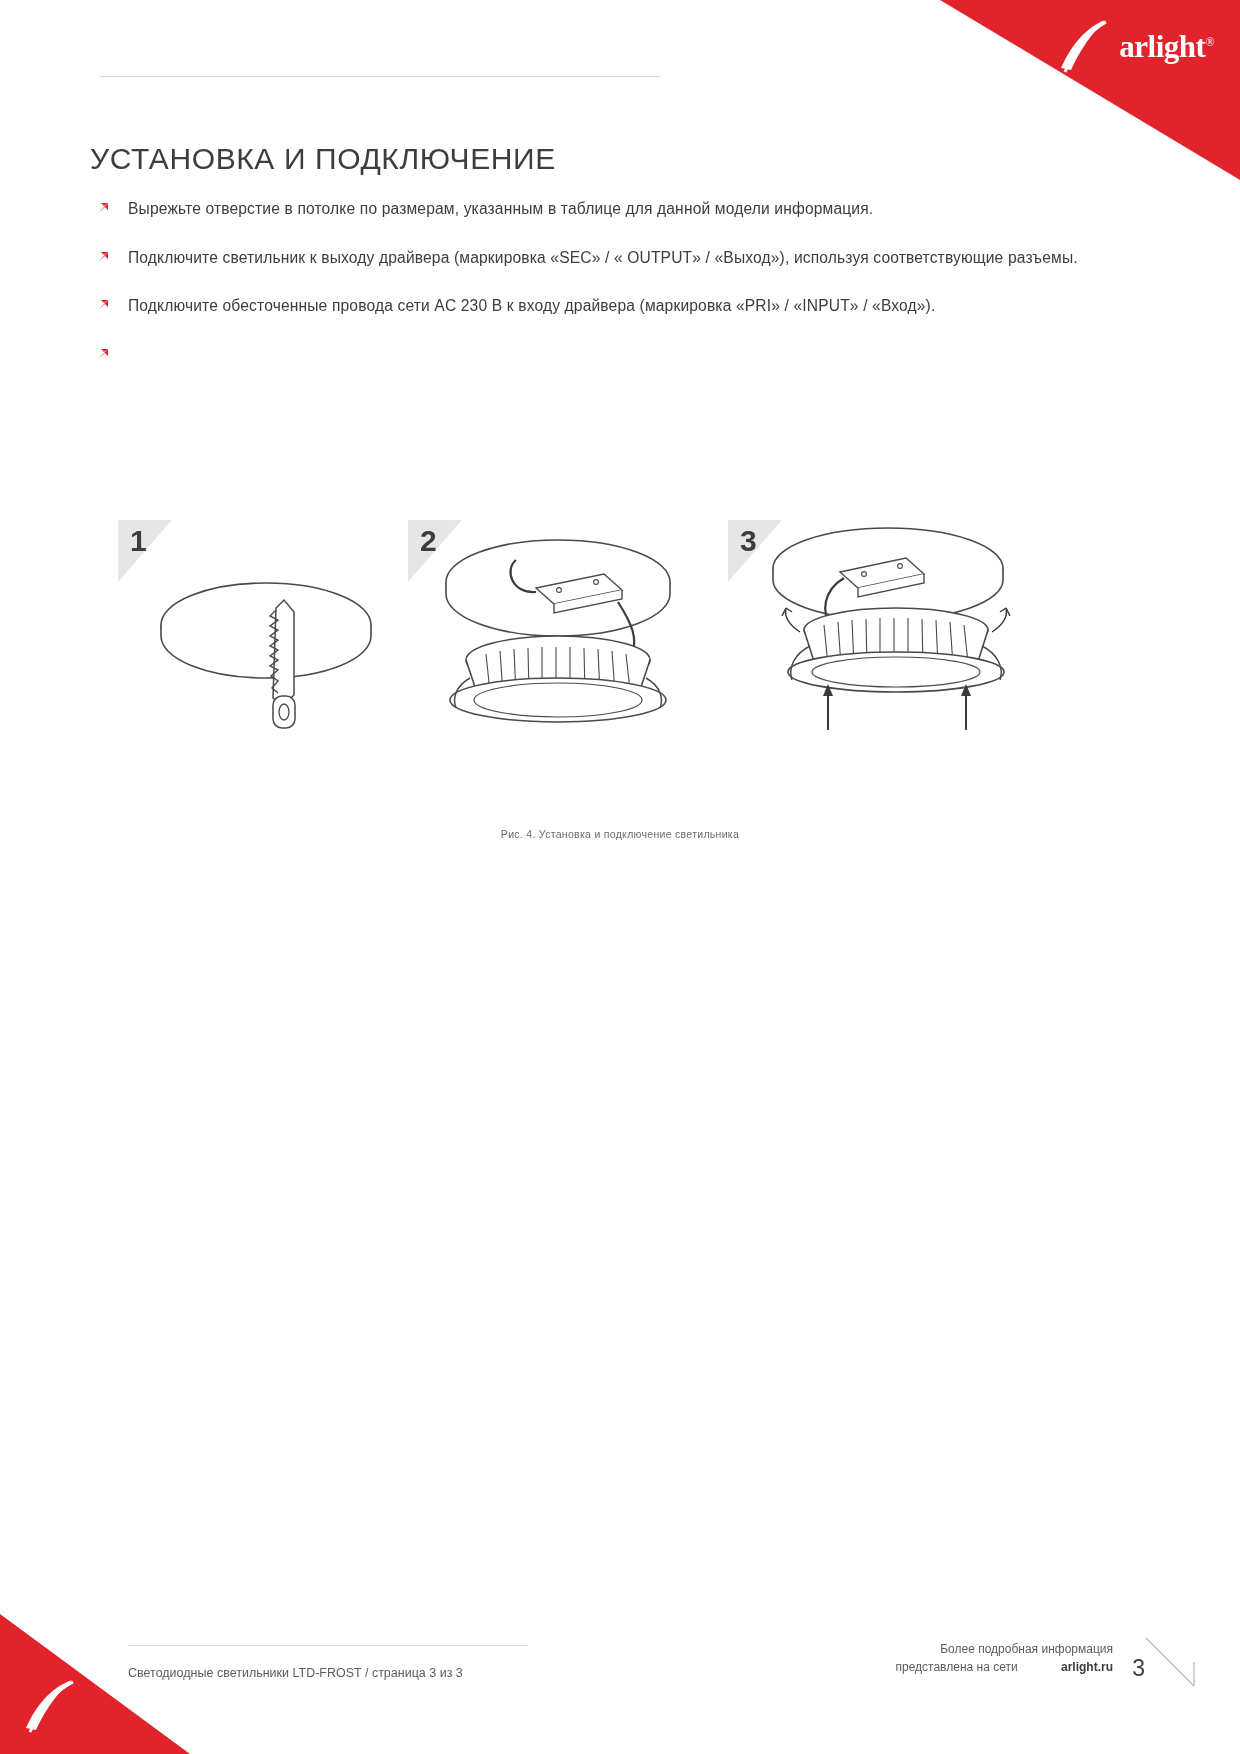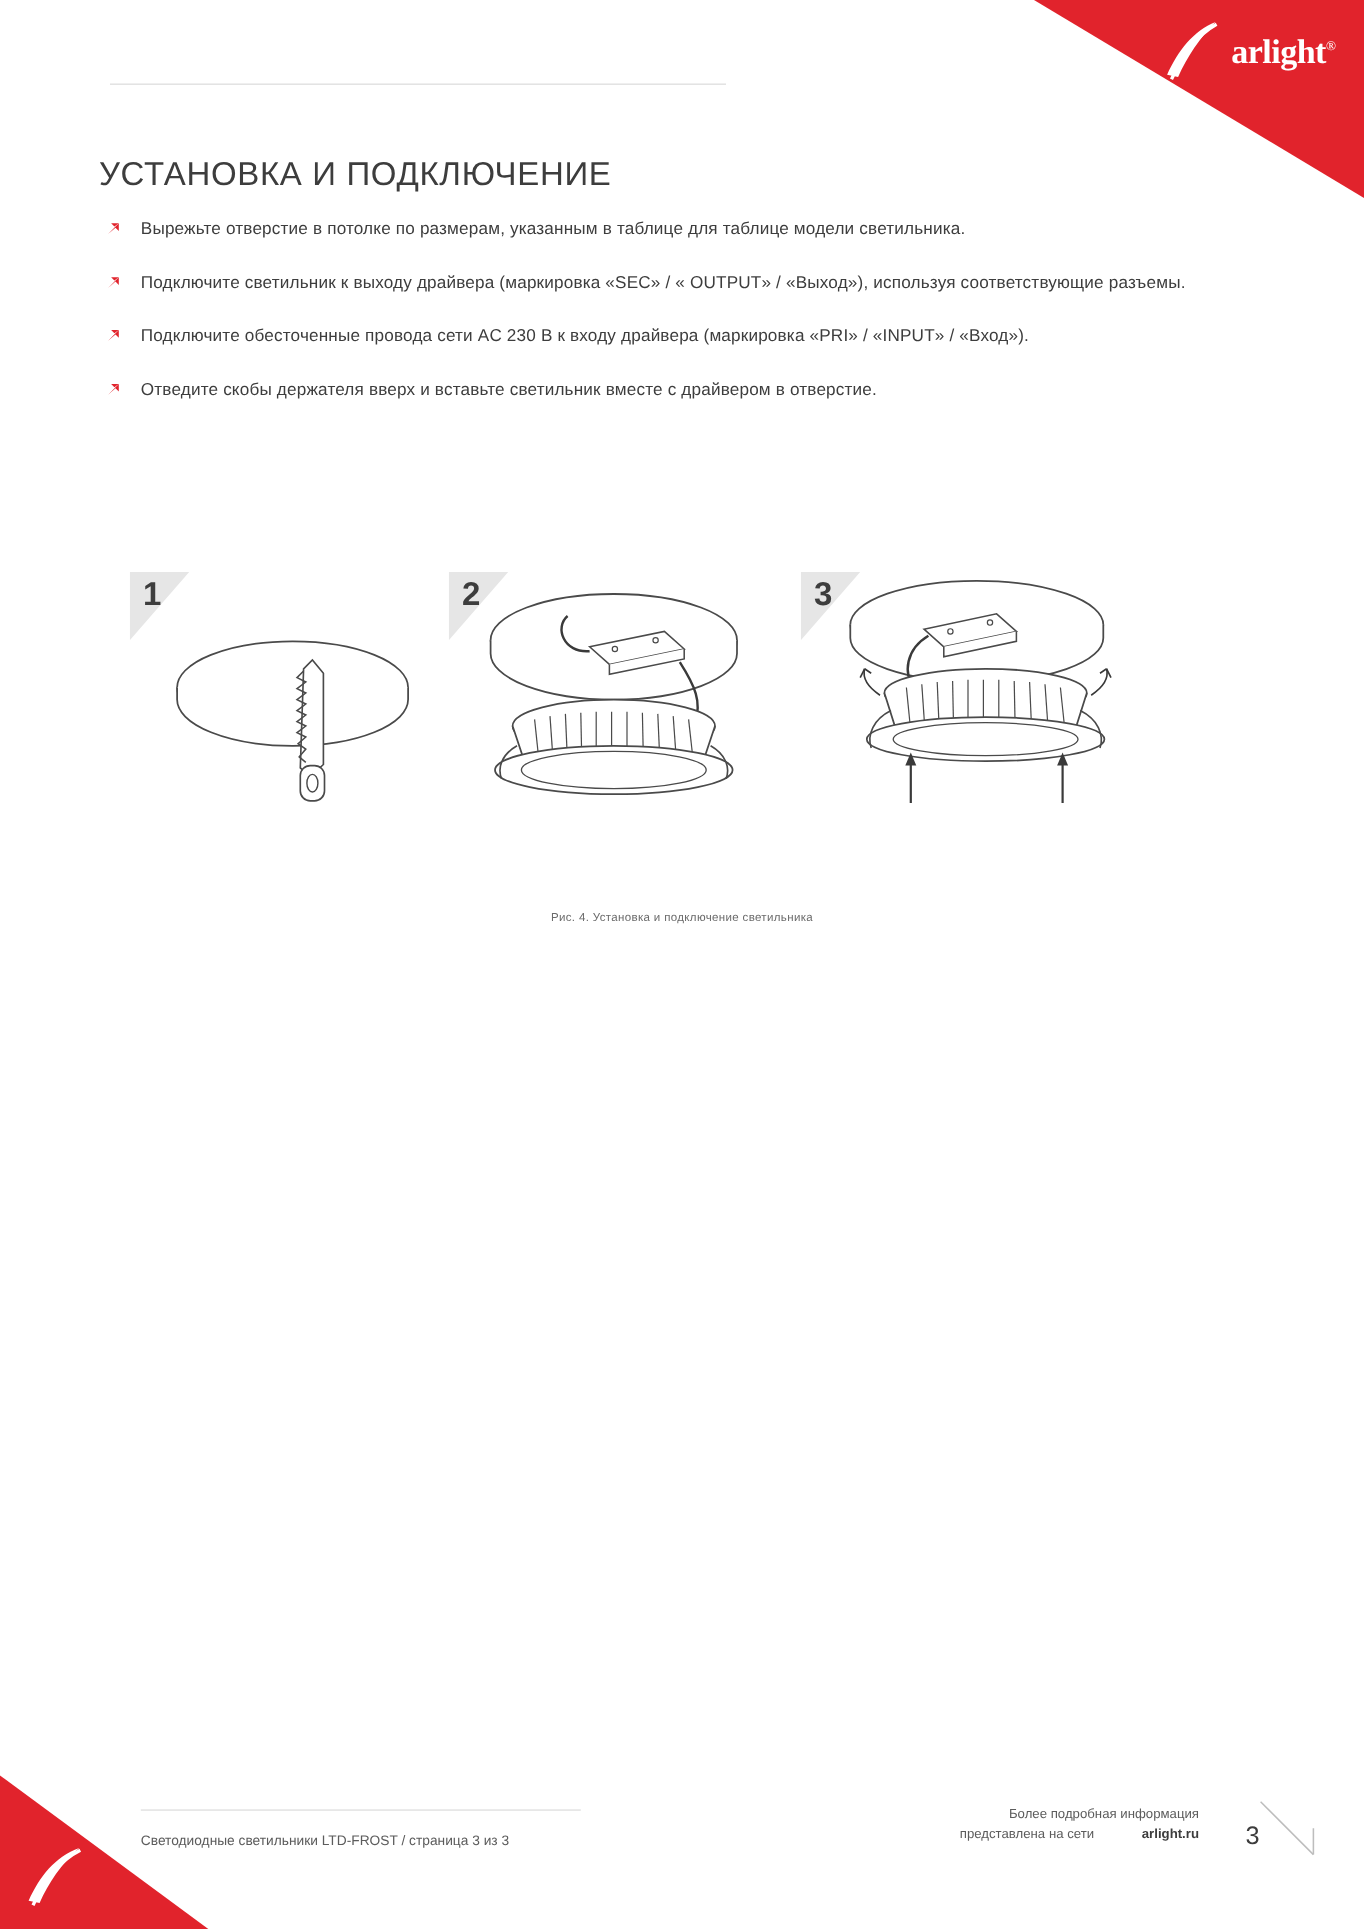--- a/index.html
+++ b/index.html
@@ -111,21 +111,21 @@
     text-align:center;
     font-size:10.5px; color:#6b6b6b; letter-spacing:0.3px;
   }
 
   
   .footer-left{
     position:absolute; left:128px; bottom:74px;
     font-size:12.5px; color:#5c5c5c;
   }
   .footer-right{
-    position:absolute; right:150px; bottom:78px;
+    position:absolute; right:127px; bottom:78px;
     text-align:right;
     font-size:12px; color:#5c5c5c; line-height:1.45;
   }
   .footer-right b{ color:#3d3d3d;margin-left:40px; }
   .page-num{
     position:absolute; right:95px; bottom:72px;
     font-size:23px; color:#3d3d3d;
   }
   .page-corner-line{
     position:absolute; right:40px; bottom:62px;
@@ -156,21 +156,21 @@
 
 <div class="steps">
 
   <div class="step">
     <span class="arrow">
       <svg viewBox="0 0 14 14" width="14" height="14" aria-hidden="true">
         <path d="M2 12 L12 2 L12 9 L9 6 Z" fill="#e1232c"></path>
         <path d="M12 2 L5 2 L8 5 Z" fill="#e1232c"></path>
       </svg>
     </span>
-    <span>Вырежьте отверстие в потолке по размерам, указанным в таблице для таблице модели светильника.</span>
+    <span>Вырежьте отверстие в потолке по размерам, указанным в таблице для данной модели информация.</span>
   </div>
 
   <div class="step">
     <span class="arrow">
       <svg viewBox="0 0 14 14" width="14" height="14" aria-hidden="true">
         <path d="M2 12 L12 2 L12 9 L9 6 Z" fill="#e1232c"></path>
         <path d="M12 2 L5 2 L8 5 Z" fill="#e1232c"></path>
       </svg>
     </span>
     <span>Подключите светильник к выходу драйвера (маркировка «SEC» / « OUTPUT» / «Выход»), используя соответствующие разъемы.</span>
@@ -186,21 +186,20 @@
     <span>Подключите обесточенные провода сети AC 230 В к входу драйвера (маркировка «PRI» / «INPUT» / «Вход»).</span>
   </div>
 
   <div class="step">
     <span class="arrow">
       <svg viewBox="0 0 14 14" width="14" height="14" aria-hidden="true">
         <path d="M2 12 L12 2 L12 9 L9 6 Z" fill="#e1232c"></path>
         <path d="M12 2 L5 2 L8 5 Z" fill="#e1232c"></path>
       </svg>
     </span>
-    <span>Отведите скобы держателя вверх и вставьте светильник вместе с драйвером в отверстие.</span>
   </div>
 
 
 </div>
 
 <div class="figures">
 
   <div class="fig fig-1">
     <span class="badge">
       <svg viewBox="0 0 54 62" width="54" height="62" aria-hidden="true">

